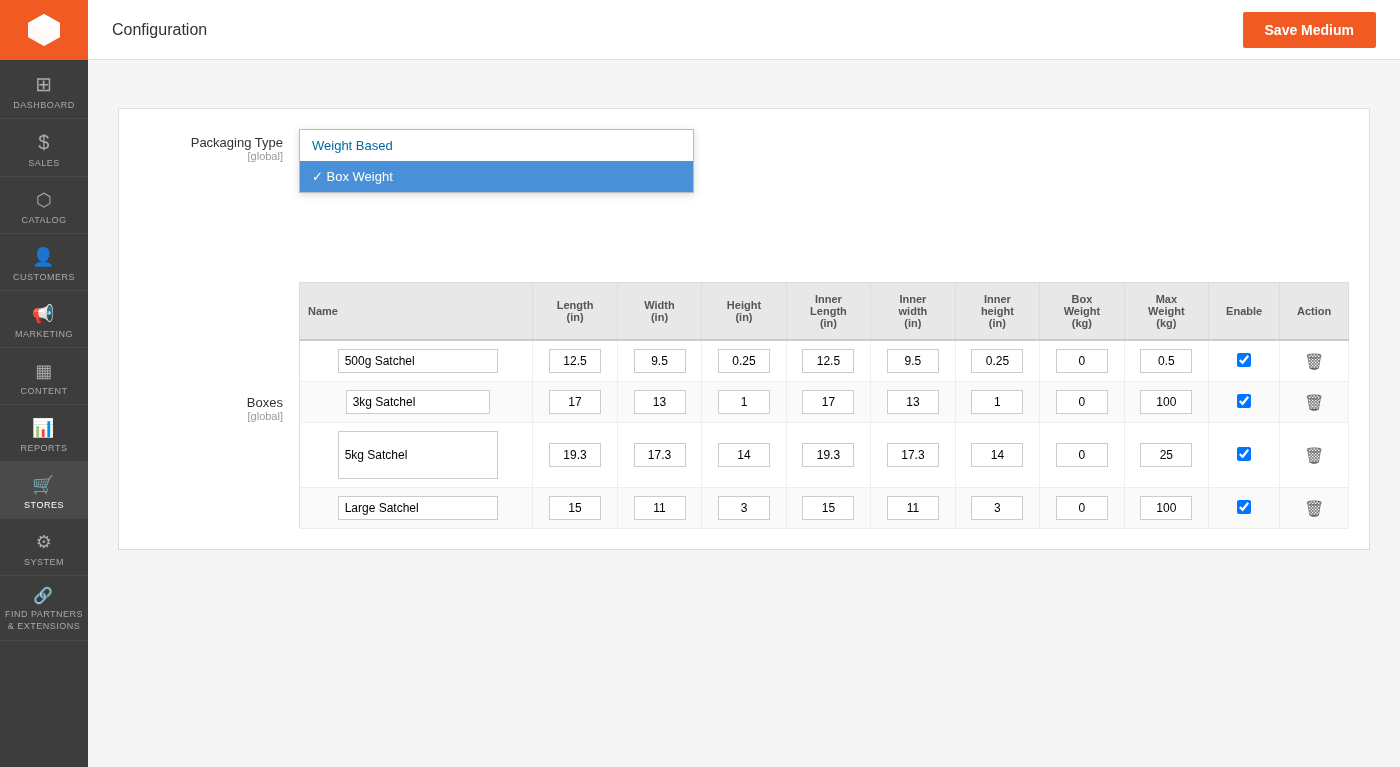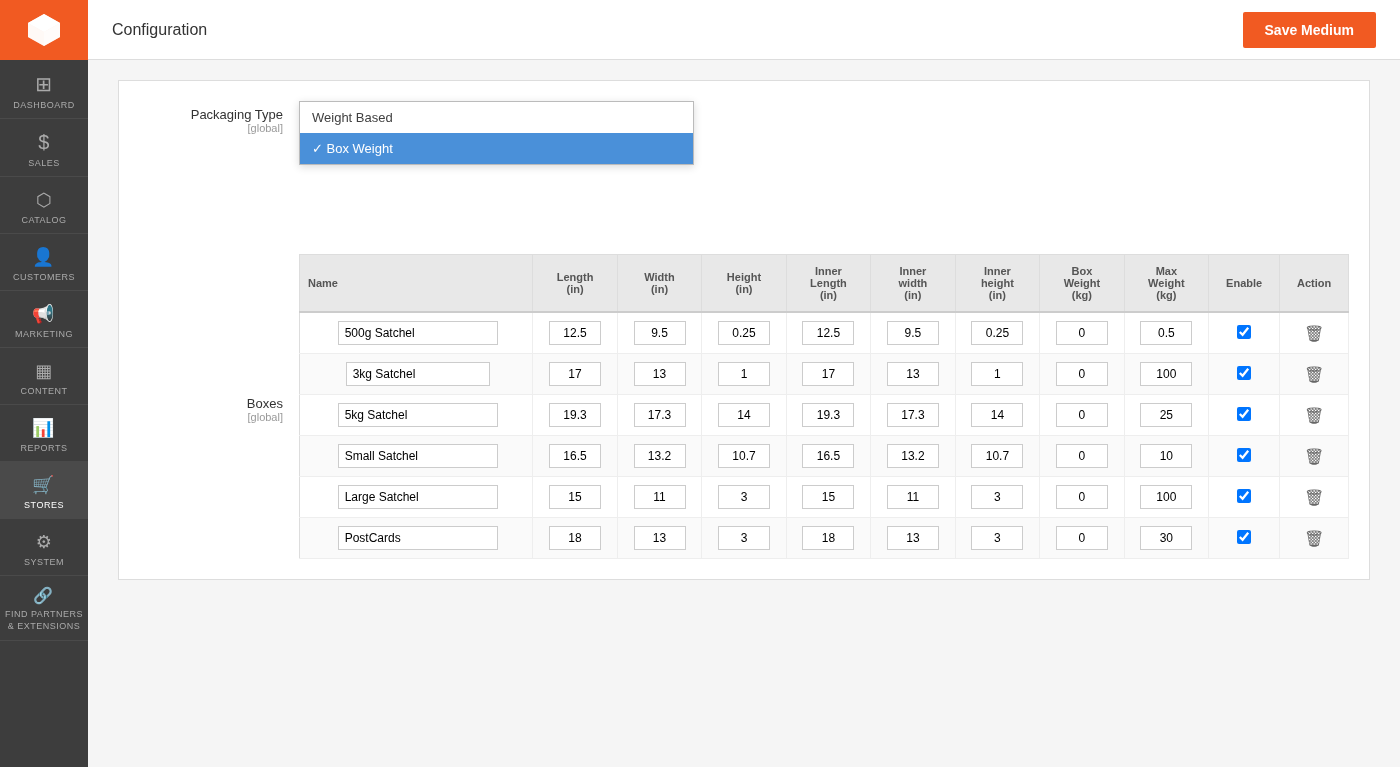--- a/index.html
+++ b/index.html
@@ -92,21 +92,21 @@
       width: 395px;
       background: #fff;
       border: 1px solid #bbb;
       box-shadow: 0 2px 8px rgba(0,0,0,0.15);
       z-index: 100;
     }
     .dropdown-option {
       padding: 8px 12px;
       font-size: 13px;
       cursor: pointer;
-      color: #404040;
+      color: #0369a1;
     }
     .dropdown-option.selected {
       background: #4a90d9;
       color: #fff;
     }
     .box-table {
       width: 100%;
       border-collapse: collapse;
       font-size: 12px;
       background: #f9f9f9;
@@ -215,21 +215,21 @@
 
 <div class="main">
 
   <header class="header">
     <h1>Configuration</h1>
     <button class="save-btn">Save Medium</button>
   </header>
 
   <div class="content">
 
-    <div style="background:#fff; border:1px solid #ddd; padding:20px; position:relative;">
+    <div style="background:#fff; border:1px solid #ddd; padding:20px; position:relative;margin-top:28px;">
 
       <div style="display:flex; align-items:flex-start; margin-bottom:16px;">
         <div class="field-label">
           <span>Packaging Type</span>
           <span class="scope">[global]</span>
         </div>
         <div style="position:relative;">
           
           <input type="text" value="Box Packing" readonly="" style="width: 380px; padding: 6px 10px; border: 1px solid rgb(187, 187, 187); font-size: 13px; cursor: pointer; background: rgb(255, 255, 255);">
           
@@ -328,21 +328,21 @@
       </td>
       <td class="checkbox-cell">
         <input type="checkbox" checked="" style="">
       </td>
       <td style="text-align:center;">
         <button class="delete-btn" title="Delete">🗑</button>
       </td>
     </tr>
                 <tr>
       <td>
-        <input class="name-input" type="text" value="5kg Satchel" style="width: 160px; padding: 4px 6px; border: 1px solid rgb(204, 204, 204); font-size: 12px;">
+        <input class="name-input" type="text" value="5kg Satchel" style="width: 160px; padding: 16px 6px; border: 1px solid rgb(204, 204, 204); font-size: 12px;">
       </td>
       <td>
         <input class="num-input" type="text" value="19.3" style="width: 52px; padding: 4px; border: 1px solid rgb(204, 204, 204); font-size: 12px; text-align: center;">
       </td>
       <td>
         <input class="num-input" type="text" value="17.3" style="width: 52px; padding: 4px; border: 1px solid rgb(204, 204, 204); font-size: 12px; text-align: center;">
       </td>
       <td>
         <input class="num-input" type="text" value="14" style="width: 52px; padding: 4px; border: 1px solid rgb(204, 204, 204); font-size: 12px; text-align: center;">
       </td>
@@ -363,115 +363,45 @@
       </td>
       <td class="checkbox-cell">
         <input type="checkbox" checked="" style="">
       </td>
       <td style="text-align:center;">
         <button class="delete-btn" title="Delete">🗑</button>
       </td>
     </tr>
                 <tr>
       <td>
-        <input class="name-input" type="text" value="Small Satchel" style="width: 160px; padding: 4px 6px; border: 1px solid rgb(204, 204, 204); font-size: 12px;">
-      </td>
-      <td>
-        <input class="num-input" type="text" value="16.5" style="width: 52px; padding: 4px; border: 1px solid rgb(204, 204, 204); font-size: 12px; text-align: center;">
-      </td>
-      <td>
-        <input class="num-input" type="text" value="13.2" style="width: 52px; padding: 4px; border: 1px solid rgb(204, 204, 204); font-size: 12px; text-align: center;">
-      </td>
-      <td>
-        <input class="num-input" type="text" value="10.7" style="width: 52px; padding: 4px; border: 1px solid rgb(204, 204, 204); font-size: 12px; text-align: center;">
-      </td>
-      <td>
-        <input class="num-input" type="text" value="16.5" style="width: 52px; padding: 4px; border: 1px solid rgb(204, 204, 204); font-size: 12px; text-align: center;">
-      </td>
-      <td>
-        <input class="num-input" type="text" value="13.2" style="width: 52px; padding: 4px; border: 1px solid rgb(204, 204, 204); font-size: 12px; text-align: center;">
-      </td>
-      <td>
-        <input class="num-input" type="text" value="10.7" style="width: 52px; padding: 4px; border: 1px solid rgb(204, 204, 204); font-size: 12px; text-align: center;">
+        <input class="name-input" type="text" value="Large Satchel" style="width: 160px; padding: 4px 6px; border: 1px solid rgb(204, 204, 204); font-size: 12px;">
+      </td>
+      <td>
+        <input class="num-input" type="text" value="15" style="width: 52px; padding: 4px; border: 1px solid rgb(204, 204, 204); font-size: 12px; text-align: center;">
+      </td>
+      <td>
+        <input class="num-input" type="text" value="11" style="width: 52px; padding: 4px; border: 1px solid rgb(204, 204, 204); font-size: 12px; text-align: center;">
+      </td>
+      <td>
+        <input class="num-input" type="text" value="3" style="width: 52px; padding: 4px; border: 1px solid rgb(204, 204, 204); font-size: 12px; text-align: center;">
+      </td>
+      <td>
+        <input class="num-input" type="text" value="15" style="width: 52px; padding: 4px; border: 1px solid rgb(204, 204, 204); font-size: 12px; text-align: center;">
+      </td>
+      <td>
+        <input class="num-input" type="text" value="11" style="width: 52px; padding: 4px; border: 1px solid rgb(204, 204, 204); font-size: 12px; text-align: center;">
+      </td>
+      <td>
+        <input class="num-input" type="text" value="3" style="width: 52px; padding: 4px; border: 1px solid rgb(204, 204, 204); font-size: 12px; text-align: center;">
       </td>
       <td>
         <input class="num-input" type="text" value="0" style="width: 52px; padding: 4px; border: 1px solid rgb(204, 204, 204); font-size: 12px; text-align: center;">
       </td>
       <td>
-        <input class="num-input" type="text" value="10" style="width: 52px; padding: 4px; border: 1px solid rgb(204, 204, 204); font-size: 12px; text-align: center;">
-      </td>
-      <td class="checkbox-cell">
-        <input type="checkbox" checked="" style="">
-      </td>
-      <td style="text-align:center;">
-        <button class="delete-btn" title="Delete">🗑</button>
-      </td>
-    </tr>
-                <tr>
-      <td>
-        <input class="name-input" type="text" value="Large Satchel" style="width: 160px; padding: 4px 6px; border: 1px solid rgb(204, 204, 204); font-size: 12px;">
-      </td>
-      <td>
-        <input class="num-input" type="text" value="15" style="width: 52px; padding: 4px; border: 1px solid rgb(204, 204, 204); font-size: 12px; text-align: center;">
-      </td>
-      <td>
-        <input class="num-input" type="text" value="11" style="width: 52px; padding: 4px; border: 1px solid rgb(204, 204, 204); font-size: 12px; text-align: center;">
-      </td>
-      <td>
-        <input class="num-input" type="text" value="3" style="width: 52px; padding: 4px; border: 1px solid rgb(204, 204, 204); font-size: 12px; text-align: center;">
-      </td>
-      <td>
-        <input class="num-input" type="text" value="15" style="width: 52px; padding: 4px; border: 1px solid rgb(204, 204, 204); font-size: 12px; text-align: center;">
-      </td>
-      <td>
-        <input class="num-input" type="text" value="11" style="width: 52px; padding: 4px; border: 1px solid rgb(204, 204, 204); font-size: 12px; text-align: center;">
-      </td>
-      <td>
-        <input class="num-input" type="text" value="3" style="width: 52px; padding: 4px; border: 1px solid rgb(204, 204, 204); font-size: 12px; text-align: center;">
-      </td>
-      <td>
-        <input class="num-input" type="text" value="0" style="width: 52px; padding: 4px; border: 1px solid rgb(204, 204, 204); font-size: 12px; text-align: center;">
-      </td>
-      <td>
         <input class="num-input" type="text" value="100" style="width: 52px; padding: 4px; border: 1px solid rgb(204, 204, 204); font-size: 12px; text-align: center;">
-      </td>
-      <td class="checkbox-cell">
-        <input type="checkbox" checked="" style="">
-      </td>
-      <td style="text-align:center;">
-        <button class="delete-btn" title="Delete">🗑</button>
-      </td>
-    </tr>
-                <tr>
-      <td>
-        <input class="name-input" type="text" value="PostCards" style="width: 160px; padding: 4px 6px; border: 1px solid rgb(204, 204, 204); font-size: 12px;">
-      </td>
-      <td>
-        <input class="num-input" type="text" value="18" style="width: 52px; padding: 4px; border: 1px solid rgb(204, 204, 204); font-size: 12px; text-align: center;">
-      </td>
-      <td>
-        <input class="num-input" type="text" value="13" style="width: 52px; padding: 4px; border: 1px solid rgb(204, 204, 204); font-size: 12px; text-align: center;">
-      </td>
-      <td>
-        <input class="num-input" type="text" value="3" style="width: 52px; padding: 4px; border: 1px solid rgb(204, 204, 204); font-size: 12px; text-align: center;">
-      </td>
-      <td>
-        <input class="num-input" type="text" value="18" style="width: 52px; padding: 4px; border: 1px solid rgb(204, 204, 204); font-size: 12px; text-align: center;">
-      </td>
-      <td>
-        <input class="num-input" type="text" value="13" style="width: 52px; padding: 4px; border: 1px solid rgb(204, 204, 204); font-size: 12px; text-align: center;">
-      </td>
-      <td>
-        <input class="num-input" type="text" value="3" style="width: 52px; padding: 4px; border: 1px solid rgb(204, 204, 204); font-size: 12px; text-align: center;">
-      </td>
-      <td>
-        <input class="num-input" type="text" value="0" style="width: 52px; padding: 4px; border: 1px solid rgb(204, 204, 204); font-size: 12px; text-align: center;">
-      </td>
-      <td>
-        <input class="num-input" type="text" value="30" style="width: 52px; padding: 4px; border: 1px solid rgb(204, 204, 204); font-size: 12px; text-align: center;">
       </td>
       <td class="checkbox-cell">
         <input type="checkbox" checked="" style="">
       </td>
       <td style="text-align:center;">
         <button class="delete-btn" title="Delete">🗑</button>
       </td>
     </tr>
               </tbody>
           </table>

